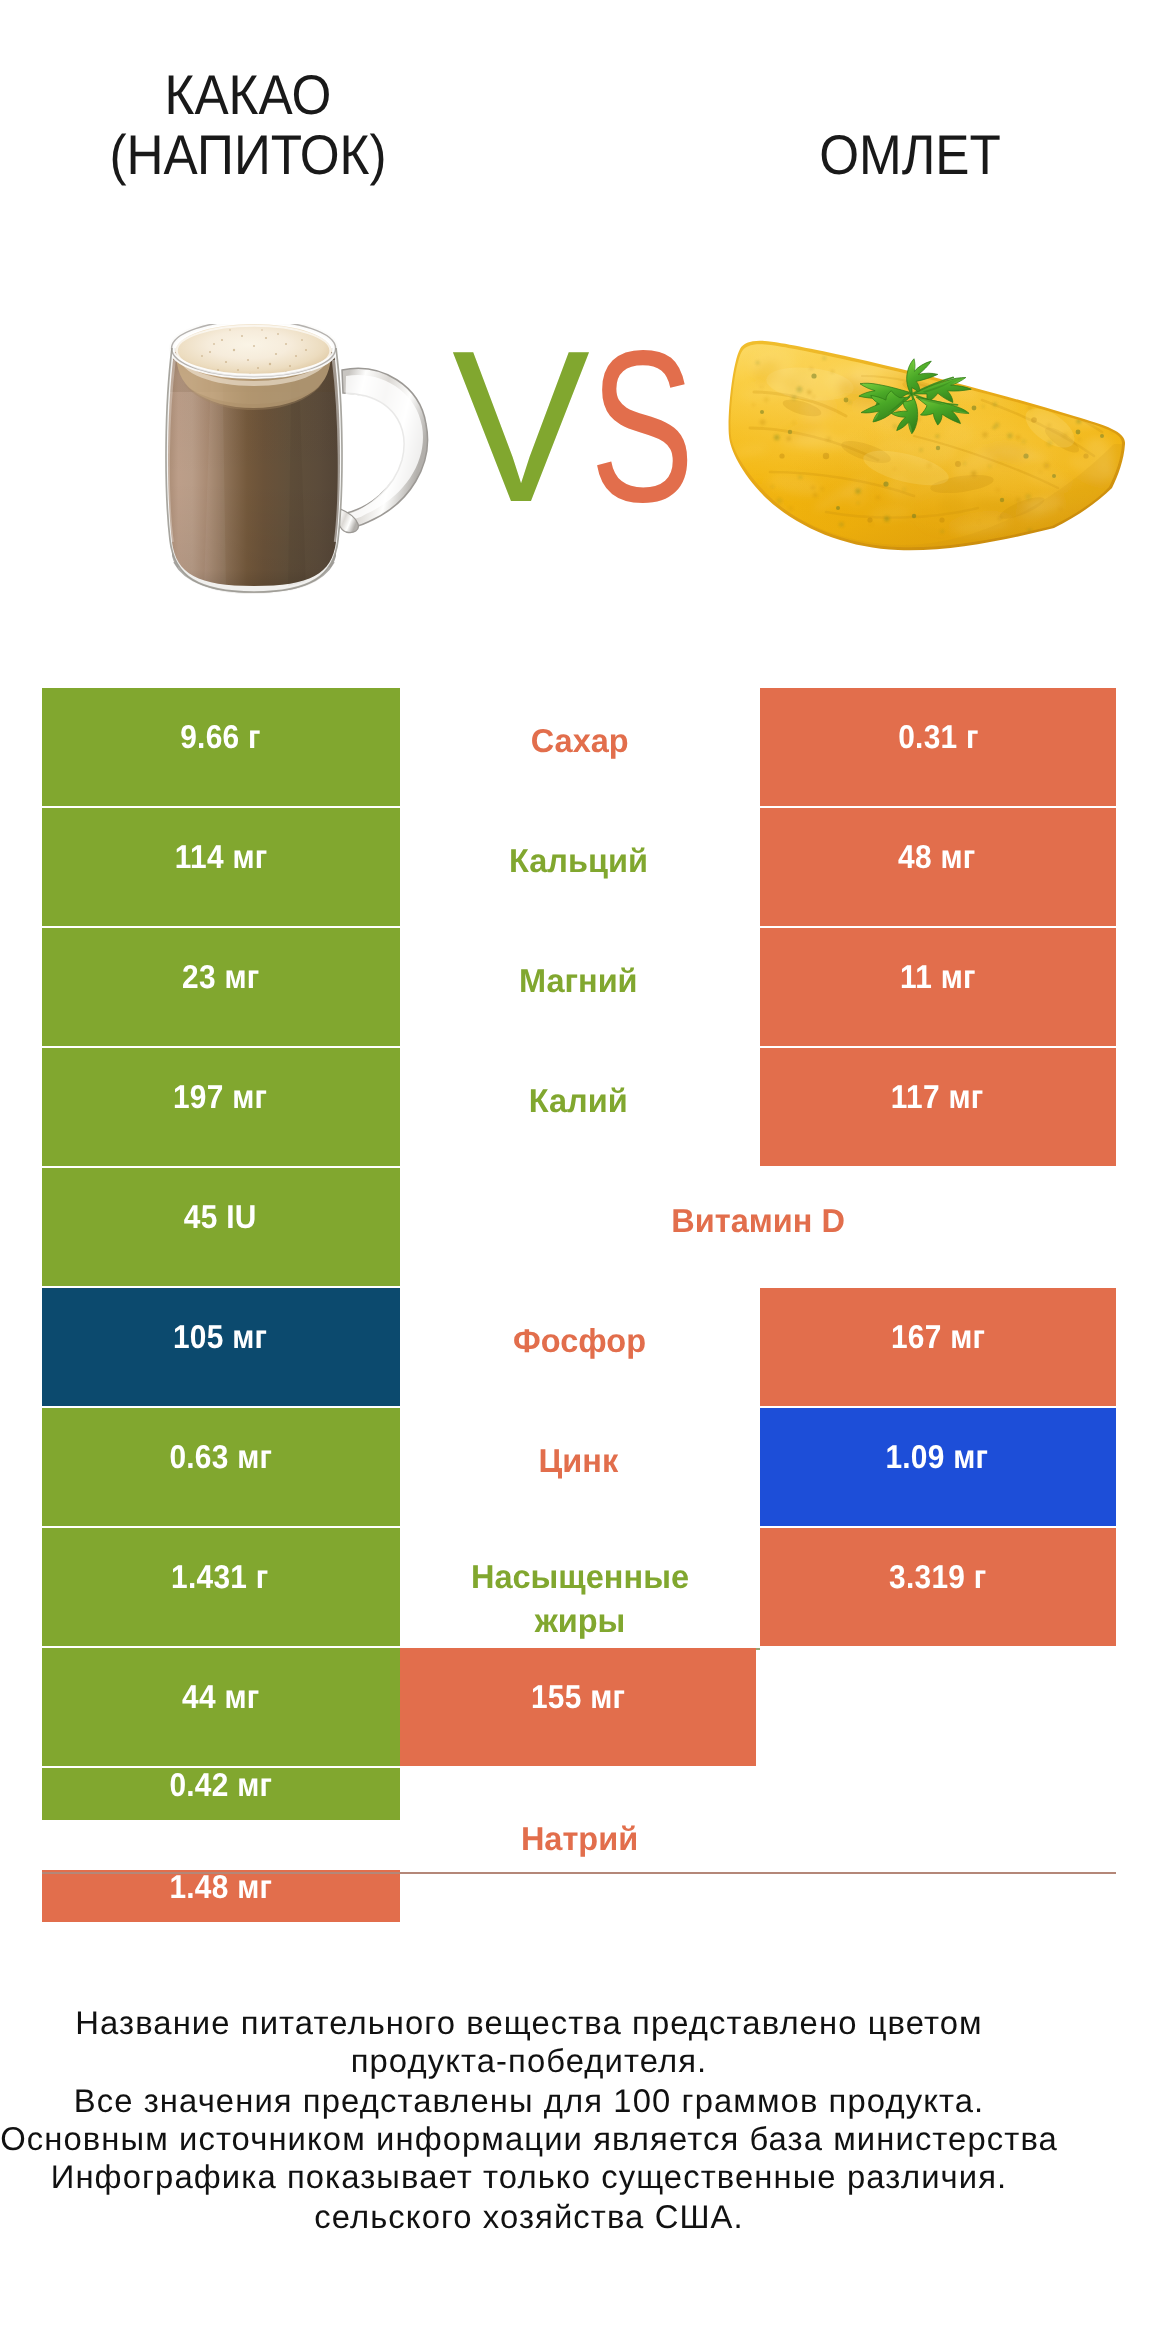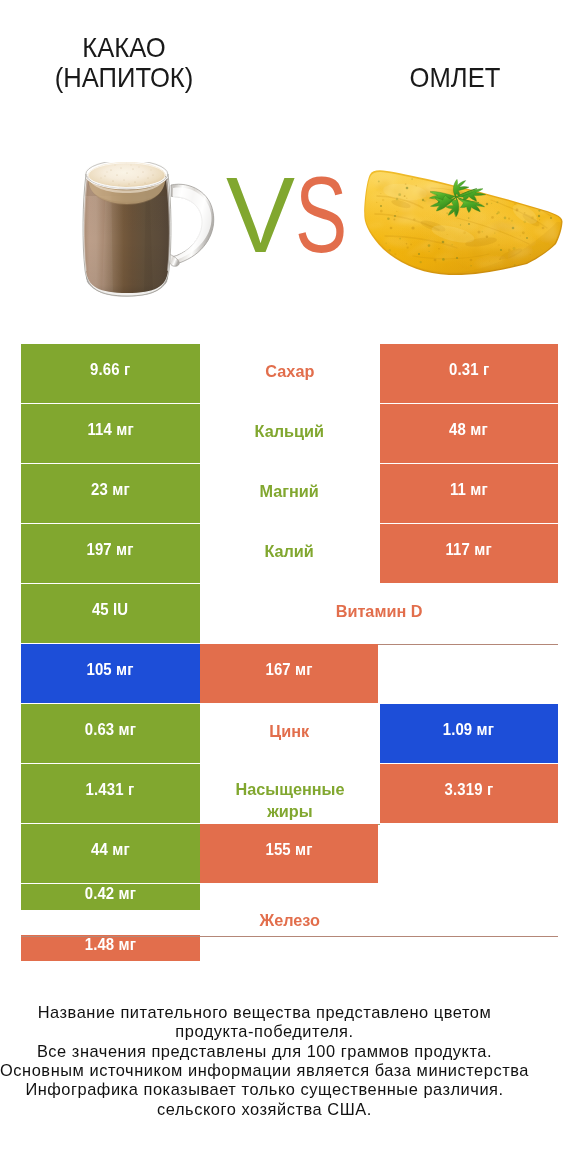--- a/index.html
+++ b/index.html
@@ -618,22 +618,25 @@
       </div>
       <div class="row">
         <div class="cell cell-left" style="background: rgb(129, 167, 47);">
           <span>45 IU</span>
         </div>
         <div class="cell cell-mid" style="color: rgb(226, 110, 76); --bcol: #b48778;">
           <span>Витамин D</span>
         </div>
       </div>
       <div class="row">
-        <div class="cell cell-left" style="background: #1d4ed8; text-align: right;">
+        <div class="cell cell-left" style="background: #0c4a6e; text-align: right;">
           <span>105 мг</span>
+        </div>
+        <div class="cell cell-mid" style="color: rgb(226, 110, 76); --bcol: #b48778;">
+          <span>Фосфор</span>
         </div>
         <div class="cell cell-right" style="background: rgb(226, 110, 76);">
           <span>167 мг</span>
         </div>
       </div>
       <div class="row">
         <div class="cell cell-left" style="background: rgb(129, 167, 47);">
           <span>0.63 мг</span>
         </div>
         <div class="cell cell-mid" style="color: rgb(226, 110, 76); --bcol: #b48778;">
@@ -660,21 +663,21 @@
         </div>
         <div class="cell cell-right" style="background: rgb(226, 110, 76);">
           <span>155 мг</span>
         </div>
       </div>
       <div class="row">
         <div class="cell cell-left" style="background: rgb(129, 167, 47);">
           <span>0.42 мг</span>
         </div>
         <div class="cell cell-mid" style="color: rgb(226, 110, 76); --bcol: #b48778;">
-          <span>Железо</span>
+          <span>Натрий</span>
         </div>
         <div class="cell cell-right" style="background: rgb(226, 110, 76);">
           <span>1.48 мг</span>
         </div>
       </div>
     </div>
 
   <div class="note" id="note">
       <div>Название питательного вещества представлено цветом</div>
       <div>продукта-победителя.</div>

